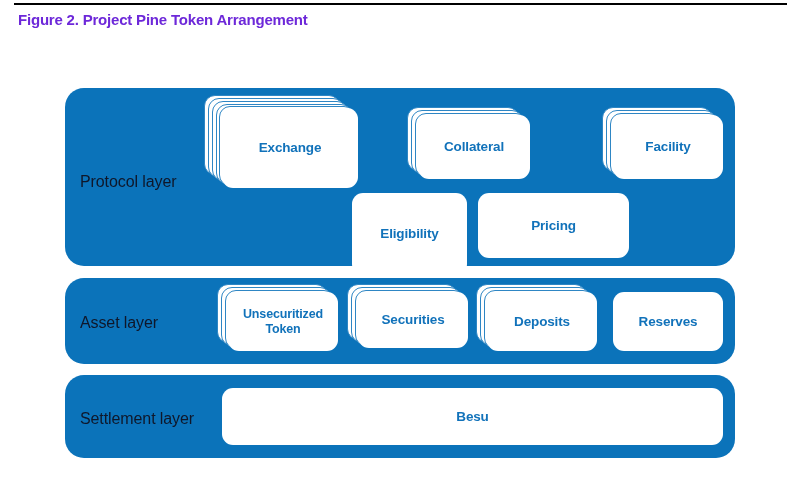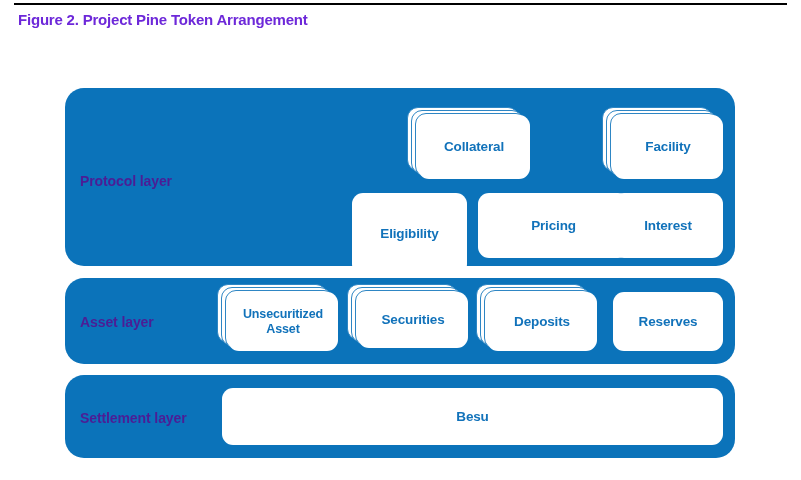--- a/index.html
+++ b/index.html
@@ -46,23 +46,23 @@
   }
 
   
   .layer-panel {
     position: absolute;
     background: #0B73BA;
     border-radius: 19px;
   }
   .layer-label {
     position: absolute;
-    color: #4c1d95;
-    font-size: 14px;
-    font-weight: bold;
+    color: #0f172a;
+    font-size: 16px;
+    font-weight: normal;
     letter-spacing: -0.1px;
     white-space: nowrap;
   }
 
   
   .card-wrap {
     position: absolute;
   }
   .card {
     position: absolute;
@@ -104,20 +104,30 @@
 <body>
 
 <div id="top-rule"></div>
 <div id="figure-title">Figure 2. Project Pine Token Arrangement</div>
 
 <div id="diagram">
 
   <div class="layer-panel" style="left:65px; top:88px; width:670px; height:178px;"></div>
   <div class="layer-label" style="left:80px; top:173px;">Protocol layer</div>
 
+  <div class="card-wrap" style="left:222px; top:108px; width:136px; height:80px;">
+    <div class="sheet" style="left:-18px; top:-13px;"></div>
+    <div class="sheet" style="left:-14px; top:-10px;"></div>
+    <div class="sheet" style="left:-10px; top:-7px;"></div>
+    <div class="sheet" style="left:-6px;  top:-4px;"></div>
+    <div class="sheet" style="left:-3px;  top:-2px;"></div>
+    <div class="card">
+      <span class="card-label">Exchange</span>
+    </div>
+  </div>
 
   <div class="card-wrap" style="left:418px; top:115px; width:112px; height:64px;">
     <div class="sheet" style="left:-11px; top:-8px;"></div>
     <div class="sheet" style="left:-7px;  top:-5px;"></div>
     <div class="sheet" style="left:-3px;  top:-2px;"></div>
     <div class="card">
       <span class="card-label">Collateral</span>
     </div>
   </div>
 
@@ -135,35 +145,30 @@
       <span class="card-label">Eligibility</span>
     </div>
   </div>
 
   <div class="card-wrap" style="left:478px; top:193px; width:115px; height:65px;padding-left:36px;">
     <div class="card">
       <span class="card-label">Pricing</span>
     </div>
   </div>
 
-  <div class="card-wrap" style="left:613px; top:193px; width:110px; height:65px;">
-    <div class="card">
-      <span class="card-label">Interest</span>
-    </div>
-  </div>
 
   <div class="layer-panel" style="left:65px; top:278px; width:670px; height:86px;"></div>
   <div class="layer-label" style="left:80px; top:314px;">Asset layer</div>
 
   <div class="card-wrap" style="left:228px; top:292px; width:110px; height:59px;">
     <div class="sheet" style="left:-11px; top:-8px;"></div>
     <div class="sheet" style="left:-7px;  top:-5px;"></div>
     <div class="sheet" style="left:-3px;  top:-2px;"></div>
     <div class="card">
-      <span class="card-label small">Unsecuritized Asset</span>
+      <span class="card-label small">Unsecuritized Token</span>
     </div>
   </div>
 
   <div class="card-wrap" style="left:358px; top:292px; width:110px; height:56px;">
     <div class="sheet" style="left:-11px; top:-8px;"></div>
     <div class="sheet" style="left:-7px;  top:-5px;"></div>
     <div class="sheet" style="left:-3px;  top:-2px;"></div>
     <div class="card">
       <span class="card-label">Securities</span>
     </div>

